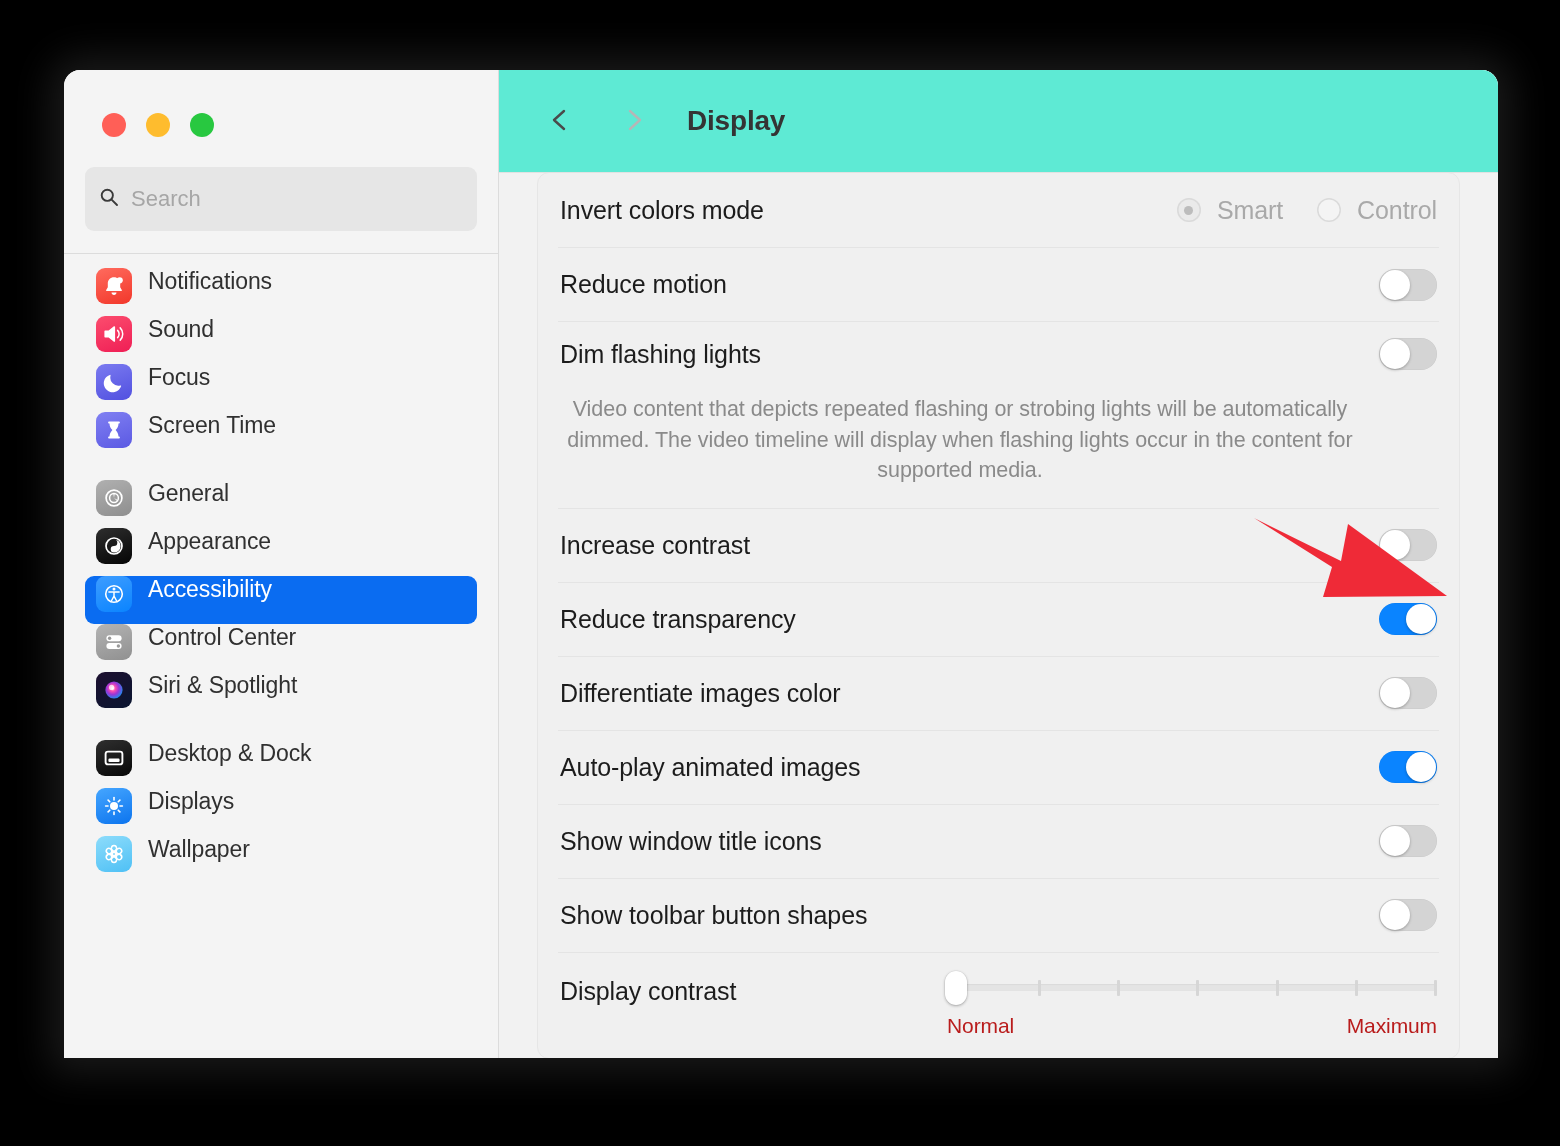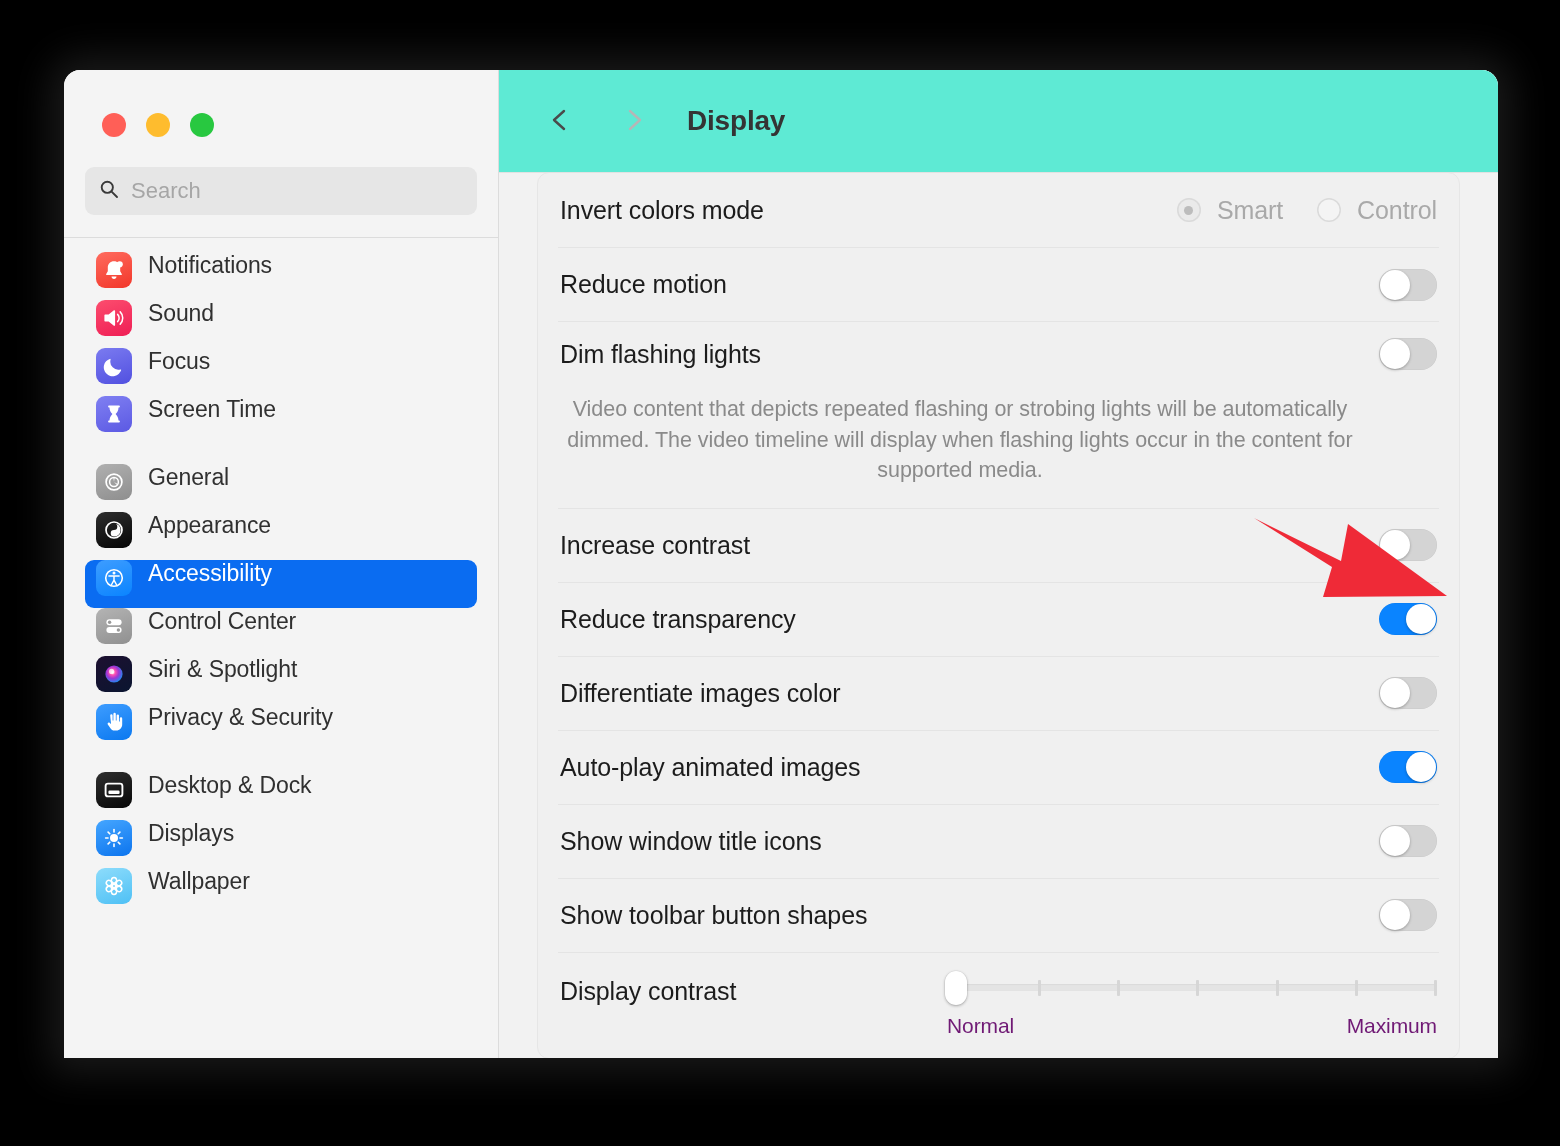--- a/index.html
+++ b/index.html
@@ -37,21 +37,21 @@
     gap: 20px;
     padding: 43px 0 0 38px;
   }
   .tl { width: 24px; height: 24px; border-radius: 50%; }
   .tl.red    { background: #ff5f57; }
   .tl.yellow { background: #febc2e; }
   .tl.green  { background: #28c840; }
 
   .search-wrap { padding: 30px 21px 22px 21px; }
   .search-box {
-    height: 48px;
+    height: 64px;
     background: #e6e6e6;
     border-radius: 9px;
     display: flex;
     align-items: center;
     padding: 0 14px;
     gap: 12px;
   }
   .search-box svg { width: 20px; height: 20px; flex: 0 0 20px; }
   .search-input {
     border: 0; outline: 0; background: transparent;
@@ -254,21 +254,21 @@
     background: #ffffff;
     border-radius: 11px;
     box-shadow: 0 1px 3px rgba(0,0,0,0.3), 0 0 0 0.5px rgba(0,0,0,0.06);
   }
   .slider-labels {
     display: flex;
     justify-content: space-between;
     margin-top: 9px;
     padding-left: 2px;
   }
-  .slider-label { font-size: 21px; color: #701a75; letter-spacing: -0.1px; }
+  .slider-label { font-size: 21px; color: #b91c1c; letter-spacing: -0.1px; }
 
   
   #arrow-overlay {
     position: absolute;
     left: 0; top: 0;
     width: 1560px; height: 1146px;
     pointer-events: none;
   }
 </style>
 </head>
@@ -389,28 +389,20 @@
                   <stop offset="26%" stop-color="#ff4fb0"></stop>
                   <stop offset="58%" stop-color="#9b35d6"></stop>
                   <stop offset="100%" stop-color="#1b8cf0"></stop>
                 </radialGradient>
               </defs>
               <circle cx="13" cy="13" r="8.6" fill="url(#sirig)"></circle>
               <circle cx="10.6" cy="10.4" r="2.6" fill="#ffffff" opacity="0.75"></circle>
             </svg>
           </span>
           <span class="sb-label">Siri &amp; Spotlight</span>
-        </div>
-        <div class="sb-item">
-          <span class="sb-icon" style="background:linear-gradient(160deg,#3e9dff,#0a78f0);">
-            <svg viewBox="0 0 26 26">
-                <path fill="#fff" d="M9.2 6.4a1.2 1.2 0 0 1 2.4 0v5.1h.8V5a1.2 1.2 0 0 1 2.4 0v6.5h.8V6.6a1.2 1.2 0 0 1 2.4 0v5.9h.8v-3a1.2 1.2 0 0 1 2.4 0v6.1c0 3.3-2.6 6-5.9 6h-2.2c-1.4 0-2.5-.7-3.3-1.8l-3-4.3a1.3 1.3 0 0 1 1.9-1.7l1.4 1.4z"></path>
-              </svg>
-          </span>
-          <span class="sb-label">Privacy &amp; Security</span>
         </div>
       </div>
 
       <div class="sb-group">
         <div class="sb-item">
           <span class="sb-icon" style="background:linear-gradient(160deg,#2f2f2f,#070707);">
             <svg viewBox="0 0 26 26">
                 <rect x="4.6" y="6.6" width="16.8" height="12.8" rx="2.4" fill="none" stroke="#fff" stroke-width="1.9"></rect>
                 <rect x="7.4" y="13.6" width="11.2" height="3.4" rx="1.1" fill="#fff"></rect>
               </svg>

